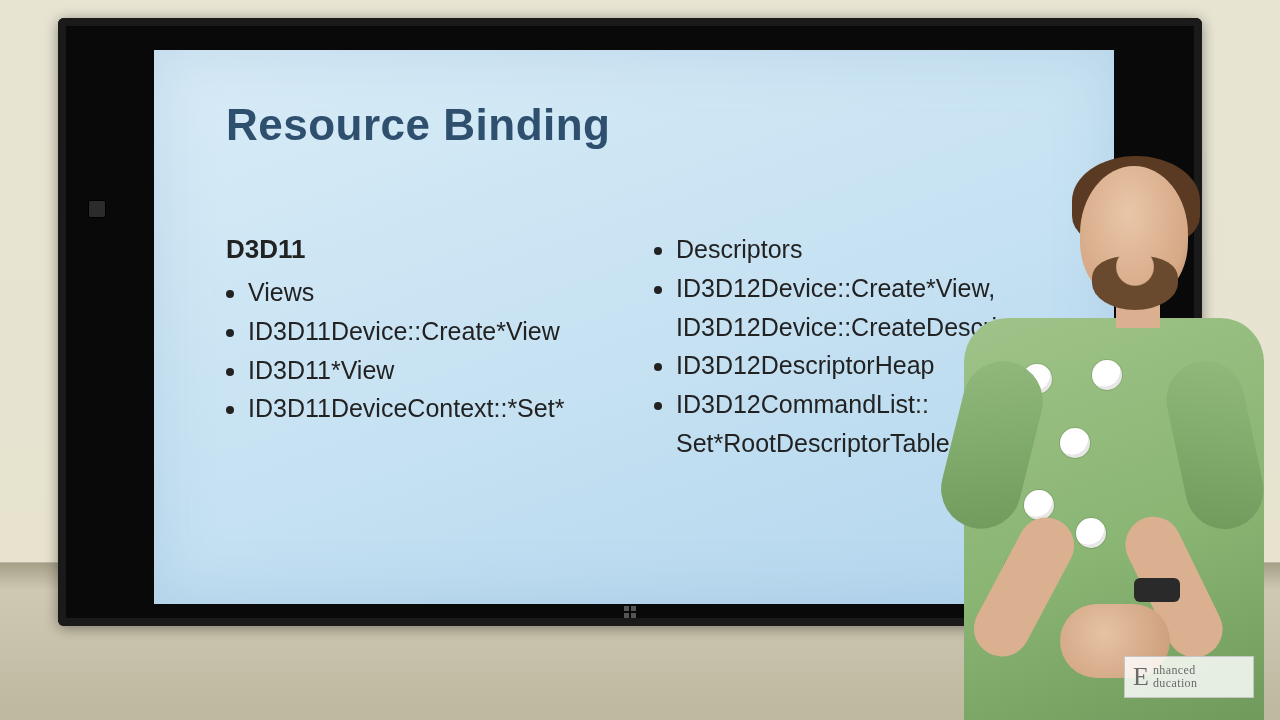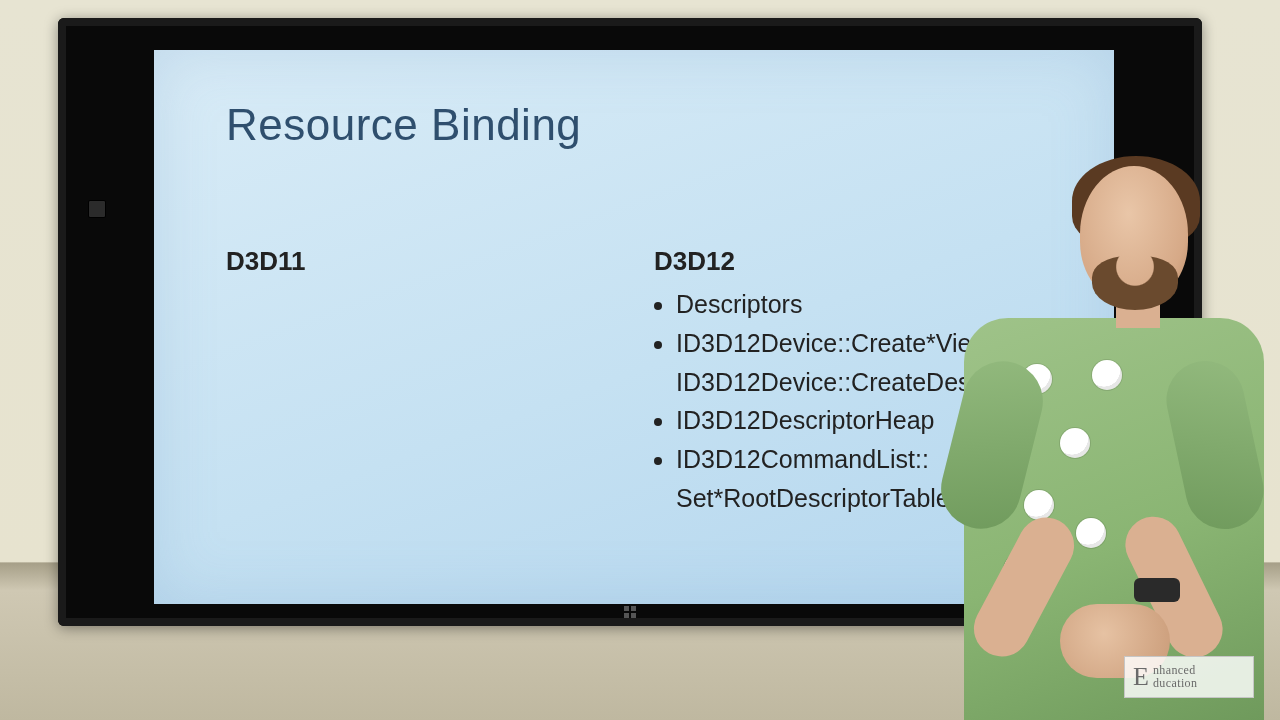--- a/index.html
+++ b/index.html
@@ -15,25 +15,25 @@
   .win-logo{position:absolute;left:50%;bottom:8px;transform:translateX(-50%);width:12px;height:12px;
     background:
       linear-gradient(#555,#555) 0 0/5px 5px no-repeat,
       linear-gradient(#555,#555) 7px 0/5px 5px no-repeat,
       linear-gradient(#555,#555) 0 7px/5px 5px no-repeat,
       linear-gradient(#555,#555) 7px 7px/5px 5px no-repeat;}
   
   .slide{position:absolute;left:96px;top:32px;width:960px;height:554px;
     background:linear-gradient(160deg,#d9ecf7 0%,#c5e1f2 55%,#b4d6ee 100%);
     box-shadow:inset 0 0 60px rgba(120,160,200,.25);}
-  .title{position:absolute;left:72px;top:50px;font-size:44px;font-weight:400;color:#2f4f6e;letter-spacing:.5px;}
+  .title{position:absolute;left:72px;top:50px;font-size:44px;font-weight:700;color:#2f4f6e;letter-spacing:.5px;}
   .col{position:absolute;top:180px;width:440px;color:#2a2a2a;}
   .col.left{left:72px;}
   .col.right{left:500px;}
-  .col h2{margin:16px 0 8px 0;font-size:26px;font-weight:700;color:#222;}
+  .col h2{margin:4px 0 8px 0;font-size:26px;font-weight:700;color:#222;}
   .col ul{margin:0;padding-left:22px;}
   .col li{font-size:25px;line-height:1.55;font-weight:400;color:#222;}
   
   .person{position:absolute;right:36px;bottom:0;width:280px;height:560px;}
   .head{position:absolute;left:116px;top:6px;width:108px;height:136px;border-radius:52% 52% 46% 46%;
     background:radial-gradient(ellipse at 45% 35%,#e9c6a8 0%,#d6a987 70%,#b78763 100%);}
   .hair{position:absolute;left:108px;top:-4px;width:128px;height:90px;border-radius:60% 60% 40% 40%;
     background:#5a3a22;}
   .beard{position:absolute;left:128px;top:96px;width:86px;height:54px;border-radius:40% 40% 50% 50%;
     background:radial-gradient(ellipse at 50% 20%,rgba(0,0,0,0) 30%,#6a4a2e 32%,#6a4a2e 100%);}
@@ -70,24 +70,29 @@
   <div class="tv">
     <div class="bezel-btn l"></div>
     <div class="bezel-btn r"></div>
     <div class="win-logo"></div>
 
     <div class="slide">
       <div class="title">Resource Binding</div>
 
       <div class="col left">
         <h2>D3D11</h2>
+        <ul>
+          <li>Views</li>
+          <li>ID3D11Device::Create*View</li>
+          <li>ID3D11*View</li>
+          <li>ID3D11DeviceContext::*Set*</li>
+        </ul>
       </div>
 
       <div class="col right">
-        <h2>D3D12</h2>
         <ul>
           <li>Descriptors</li>
           <li>ID3D12Device::Create*View, ID3D12Device::CreateDescriptorHeap</li>
           <li>ID3D12DescriptorHeap</li>
           <li>ID3D12CommandList:: Set*RootDescriptorTable</li>
         </ul>
       </div>
     </div>
   </div>
 

